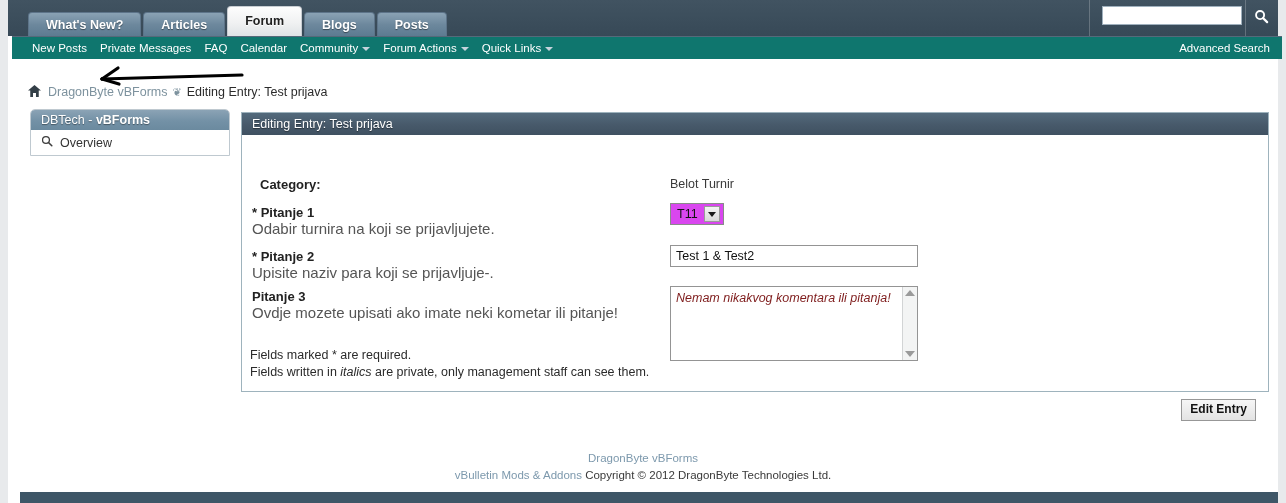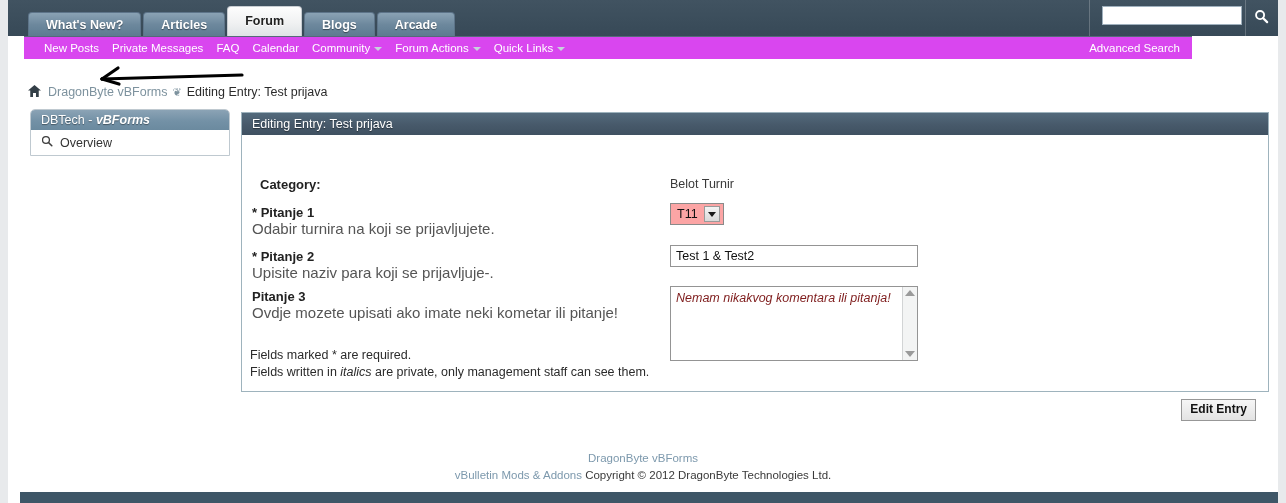--- a/index.html
+++ b/index.html
@@ -107,24 +107,24 @@
     position: absolute;
     top: 0;
     width: 1px;
     height: 36px;
     background: rgba(255,255,255,.22);
   }
 
   
   .navrow2 {
     position: absolute;
-    left: 16px; top: 36px;
-    width: 1168px;
+    left: 4px; top: 36px;
+    width: 1270px;
     height: 22px;
-    background: #d946ef;
+    background: #0f766e;
     border-top: 1px solid #56697a;
   }
   .navlinks {
     position: absolute;
     left: 20px;
     top: 0;
     height: 22px;
     display: flex;
     align-items: center;
   }
@@ -202,21 +202,21 @@
   }
   .sidebar-head {
     height: 20px;
     line-height: 20px;
     padding: 0 0 0 10px;
     font-size: 12.5px;
     color: #ffffff;
     text-shadow: 0 1px 1px rgba(0,0,0,.4);
     background: linear-gradient(to bottom, #8ba3b5 0%, #7391a6 55%, #6b8a9f 100%);
   }
-  .sidebar-head b { font-weight: bold; font-style: italic; }
+  .sidebar-head b { font-weight: bold; }
   .sidebar-item {
     height: 25px;
     display: flex;
     align-items: center;
     padding-left: 10px;
     font-size: 12.5px;
     color: #333333;
     background: #ffffff;
     cursor: pointer;
   }
@@ -261,21 +261,21 @@
   }
   .fvalue-text {
     font-size: 12.5px;
     color: #3a3a3a;
   }
 
   .select-wrap {
     display: inline-flex;
     align-items: center;
     height: 22px;
-    background: #fca5a5;
+    background: #d946ef;
     border: 1px solid #8a8a8a;
     box-sizing: border-box;
     padding: 0 3px 0 6px;
     cursor: pointer;
   }
   .select-wrap .selval {
     font-size: 12.5px;
     color: #111111;
     margin-right: 6px;
   }
@@ -412,21 +412,21 @@
 <body>
 
 <div class="page">
 
   <div class="navbar">
     <div class="navtabs">
       <div class="navtab">What's New?</div>
       <div class="navtab">Articles</div>
       <div class="navtab active">Forum</div>
       <div class="navtab">Blogs</div>
-      <div class="navtab">Arcade</div>
+      <div class="navtab">Posts</div>
     </div>
 
     <div class="navbar-divider" style="right:188px;"></div>
     <div class="navbar-divider" style="right:32px;"></div>
 
     <div class="searchbox">
       <input type="text" placeholder="" style="">
     </div>
     <div class="searchbtn">
       <span>

